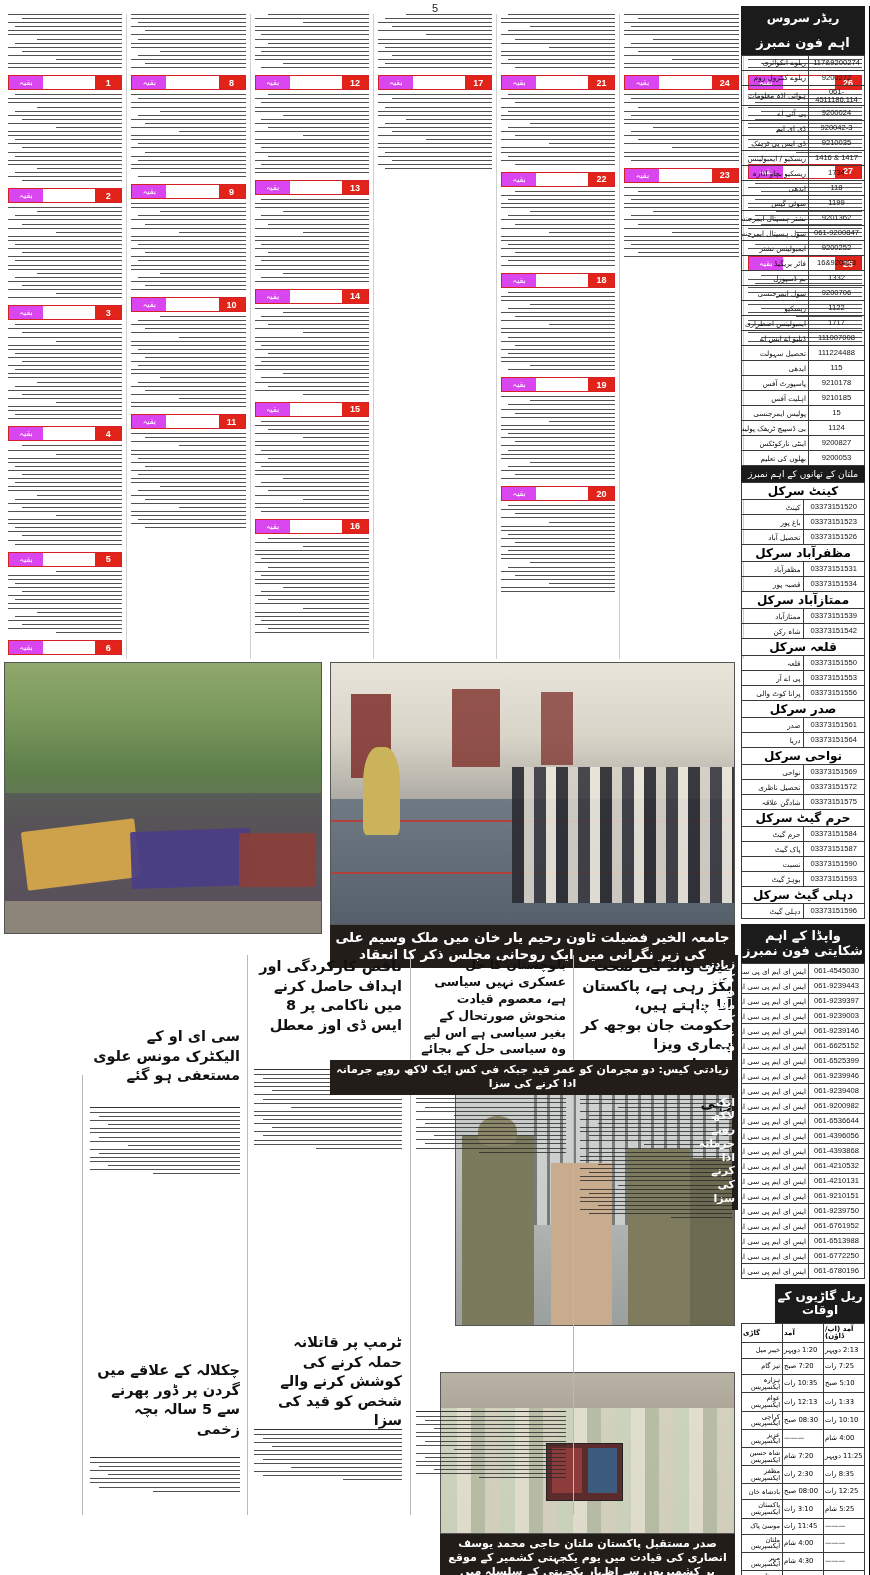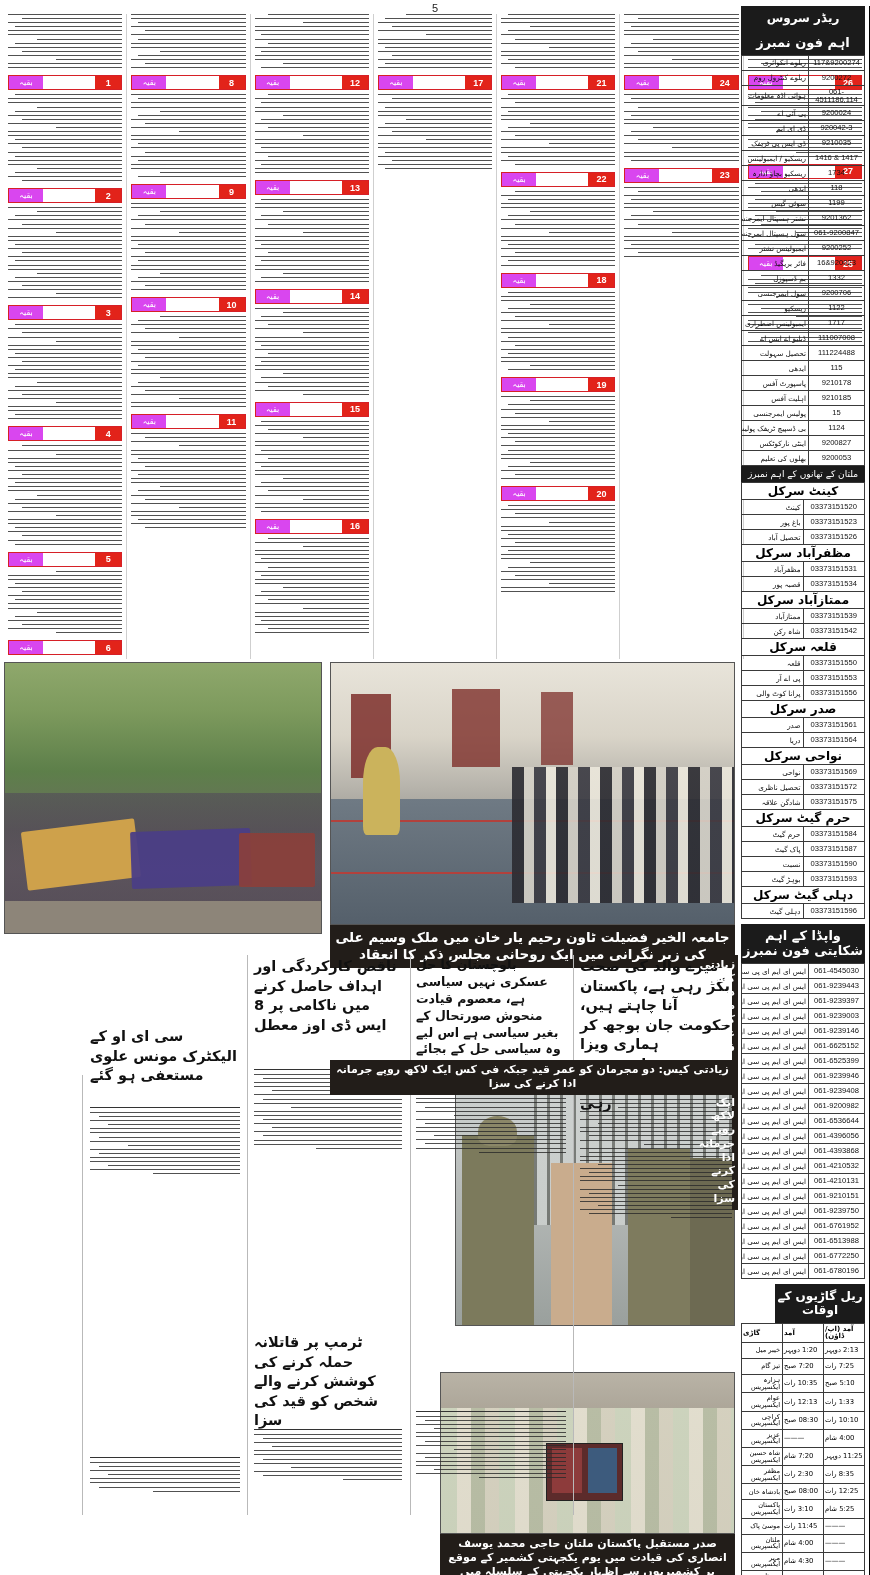--- a/index.html
+++ b/index.html
@@ -183,21 +183,21 @@
 
   
   #bottom {
     position: absolute;
     top: 955px; right: 132px; left: 0;
     height: 620px;
   }
 
   .headline {
     direction: rtl;
-    text-align: left;
+    text-align: right;
     font-weight: bold;
     color: #111;
     font-family: "DejaVu Sans", sans-serif;
     line-height: 1.35;
   }
   .hl-lg { font-size: 14.5px; }
   .hl-md { font-size: 12.5px; }
   .rule { border-top: 1px solid #333; margin: 4px 0 4px; }
 
   .vline { position: absolute; top: 0; bottom: 0; width: 1px; background: #b9b9b9; }
@@ -1225,20 +1225,21 @@
     <div class="ln s4"></div>
       <div class="ln s1"></div>
       <div class="ln s2"></div>
       <div class="ln s1"></div>
     <div class="ln s1"></div>
       <div class="ln s3"></div>
       <div class="ln s1"></div>
       <div class="ln s5"></div>
   </div>
 
+  <div class="headline hl-lg" style="position:absolute;right:498px;width:150px;top:406px;">چکلالہ کے علاقے میں گردن پر ڈور پھرنے سے 5 سالہ بچہ زخمی</div>
   <div class="copy" style="position:absolute;right:498px;width:150px;top:498px;height:80px;">
     <div class="rule"></div>
     <div class="ln s1"></div>
       <div class="ln s2"></div>
       <div class="ln s1"></div>
       <div class="ln s3"></div>
     <div class="ln s1"></div>
       <div class="ln s1"></div>
       <div class="ln s2"></div>
       <div class="ln s5"></div>

